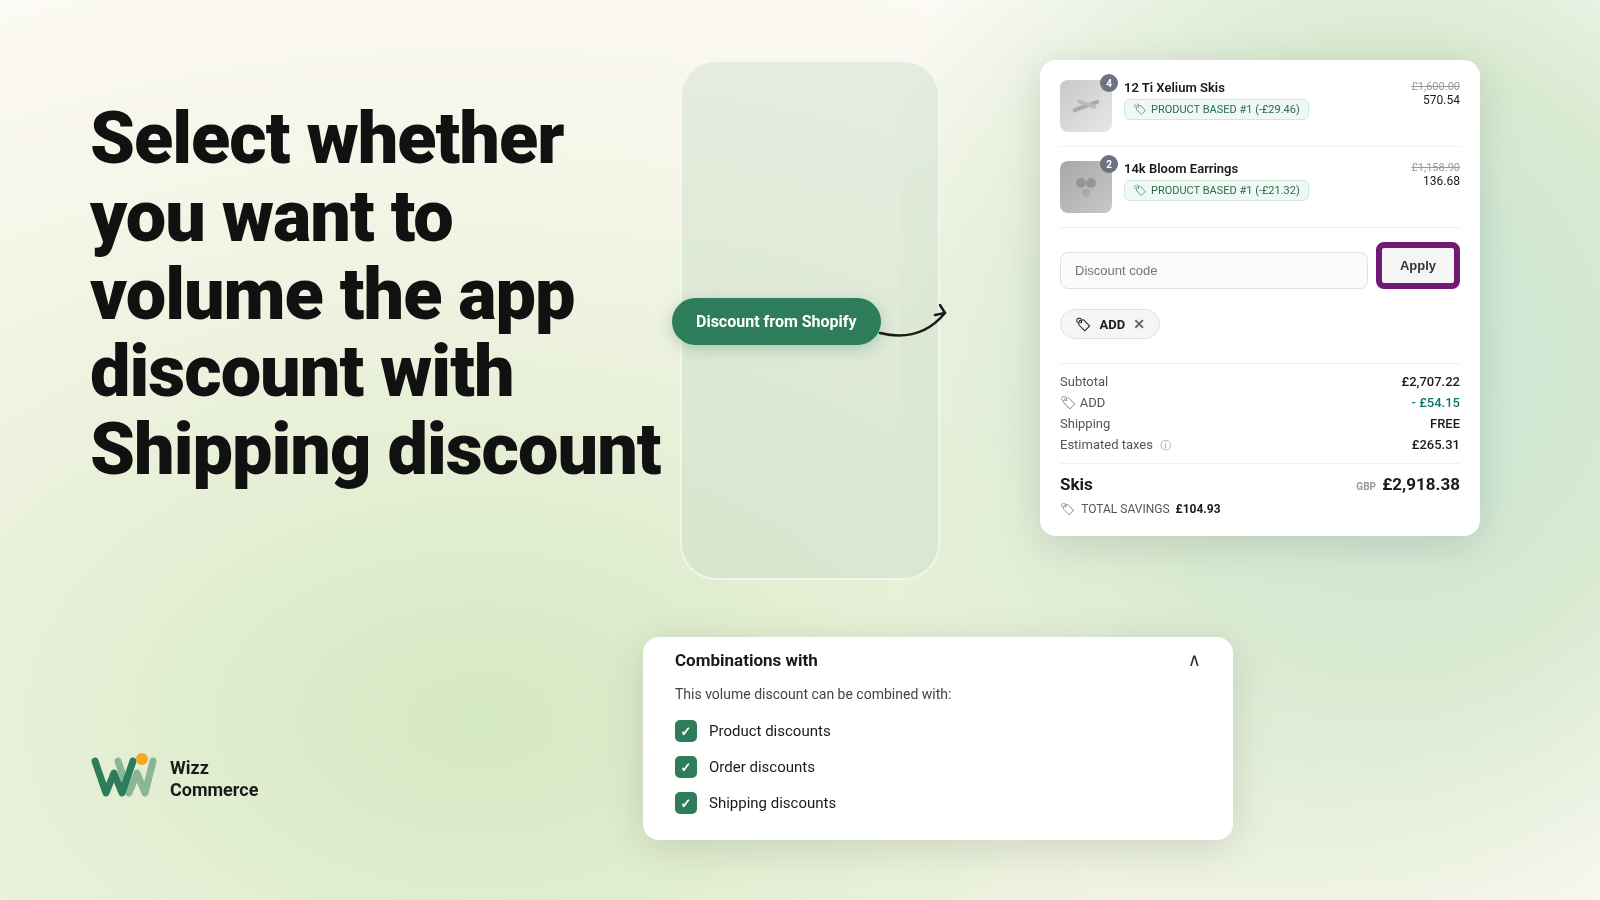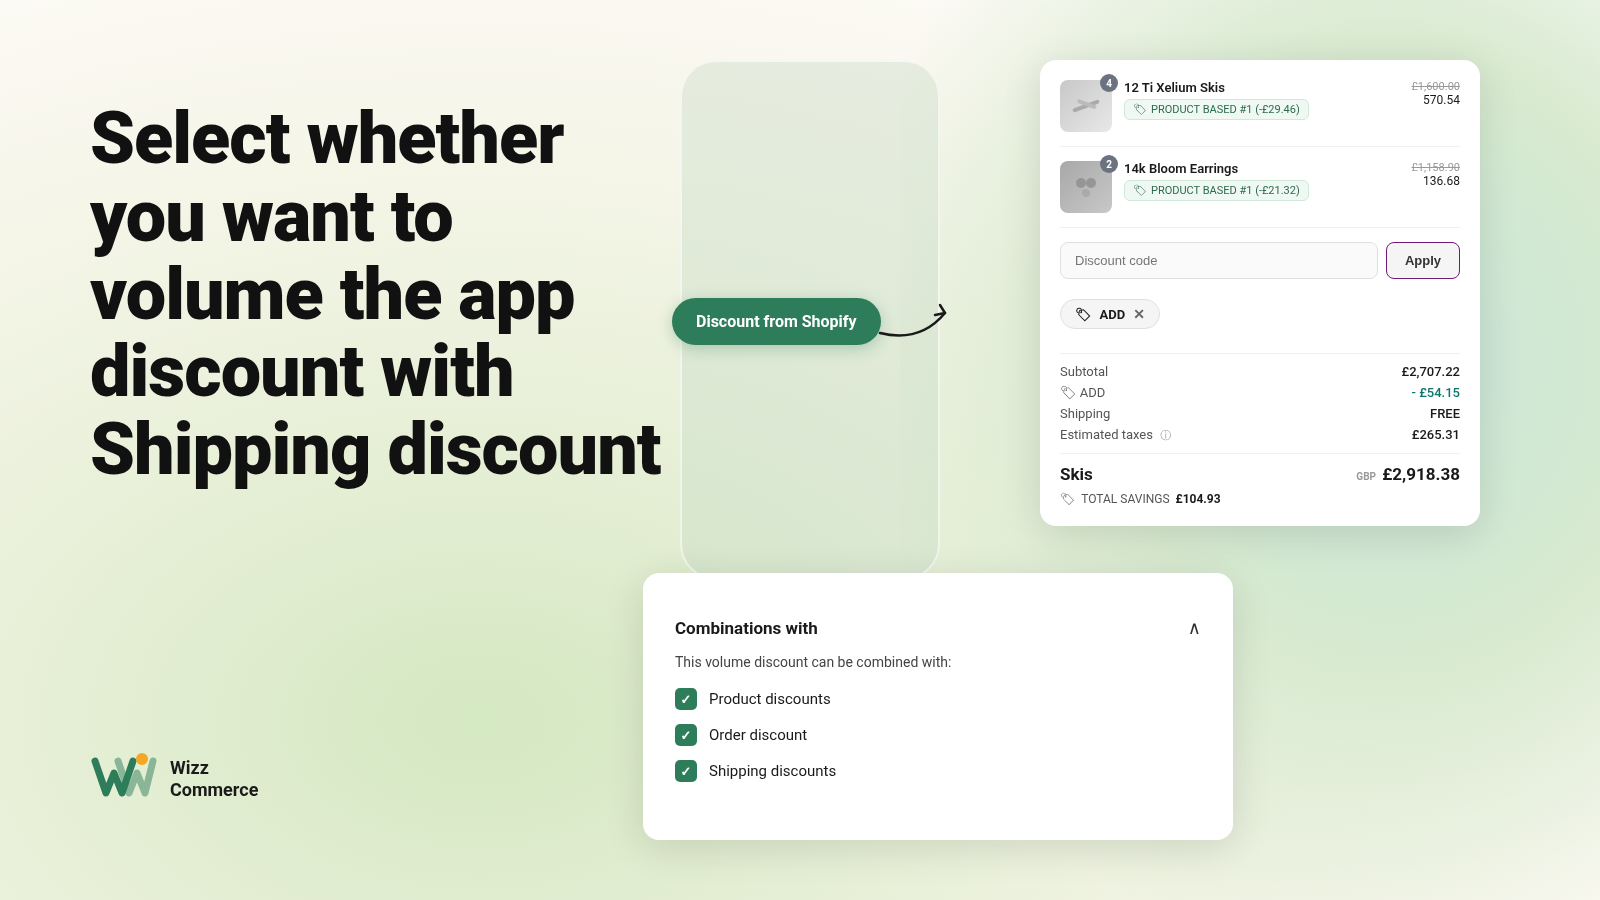--- a/index.html
+++ b/index.html
@@ -195,21 +195,21 @@
       border-radius: 8px;
       padding: 10px 14px;
       font-size: 13px;
       color: #999;
       background: #fafafa;
     }
 
     .apply-btn {
       padding: 10px 18px;
       background: #f5f5f5;
-      border: 1px solid #701a75;
+      border: 6px solid #701a75;
       border-radius: 8px;
       font-size: 13px;
       font-weight: 600;
       color: #333;
       cursor: pointer;
     }
 
     
     .add-badge {
       display: inline-flex;
@@ -296,21 +296,21 @@
 
     
     .combinations-panel {
       position: absolute;
       left: 643px;
       bottom: 60px;
       width: 590px;
       background: #fff;
       border-radius: 16px;
       box-shadow: 0 8px 40px rgba(0,0,0,0.12);
-      padding: 44px 32px;
+      padding: 12px 32px;
     }
 
     .combo-header {
       display: flex;
       justify-content: space-between;
       align-items: center;
       margin-bottom: 16px;
     }
 
     .combo-title {
@@ -553,21 +553,21 @@
       <div class="combo-checkbox">
         <span class="check-mark">✓</span>
       </div>
       <span class="combo-label">Product discounts</span>
     </div>
 
     <div class="combo-item">
       <div class="combo-checkbox">
         <span class="check-mark">✓</span>
       </div>
-      <span class="combo-label">Order discount</span>
+      <span class="combo-label">Order discounts</span>
     </div>
 
     <div class="combo-item">
       <div class="combo-checkbox">
         <span class="check-mark">✓</span>
       </div>
       <span class="combo-label">Shipping discounts</span>
     </div>
   </div>
 

